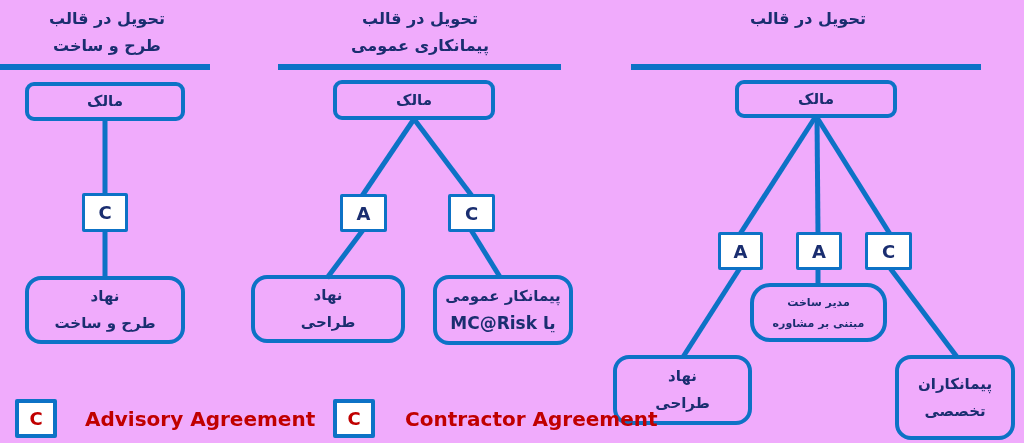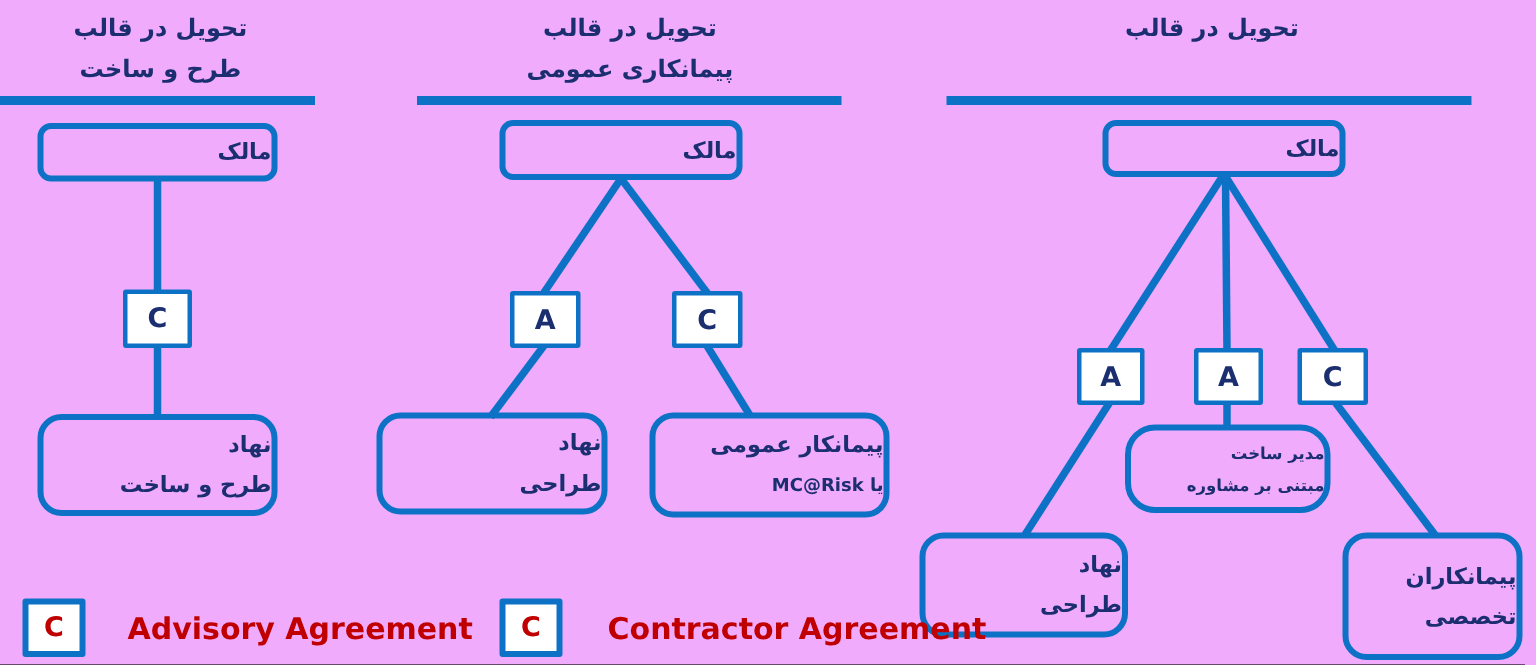--- a/index.html
+++ b/index.html
@@ -9,25 +9,25 @@
   }
   .col-title{
     position:absolute;top:5px;color:#1a2e70;font-weight:bold;font-size:16px;
     line-height:27px;text-align:center;direction:rtl;white-space:nowrap;
   }
   .rule{position:absolute;top:64px;height:6px;background:#0d72c6;}
   svg.connectors{position:absolute;left:0;top:0;}
   .node{
     position:absolute;border:4px solid #0d72c6;border-radius:12px;background:transparent;
     color:#1a2e70;font-weight:bold;font-size:15px;line-height:27px;
-    display:flex;flex-direction:column;align-items:flex-start;justify-content:center;
+    display:flex;flex-direction:column;align-items:center;justify-content:center;
     text-align:center;direction:rtl;box-sizing:border-box;
   }
   .node.small{font-size:11px;line-height:21px;border-radius:10px;}
-  .node .latin{direction:rtl;unicode-bidi:plaintext;font-size:12px;}
+  .node .latin{direction:rtl;unicode-bidi:plaintext;font-size:17px;}
   .agree{
     position:absolute;background:#ffffff;border:3px solid #0d72c6;border-radius:2px;
     color:#1a2e70;font-weight:bold;font-size:18px;
     display:flex;align-items:center;justify-content:center;box-sizing:border-box;
   }
   .legend-symbol{
     position:absolute;background:#ffffff;border:4px solid #0d72c6;border-radius:2px;
     color:#c00000;font-weight:bold;font-size:18px;
     display:flex;align-items:center;justify-content:center;box-sizing:border-box;
   }
@@ -93,21 +93,21 @@
   <div class="agree" style="left:340px;top:194px;width:47px;height:38px;">
     <span>A</span>
   </div>
   <div class="agree" style="left:448px;top:194px;width:47px;height:38px;">
     <span>C</span>
   </div>
   <div class="node" style="left:251px;top:275px;width:154px;height:68px;border-radius:16px;">
     <div>نهاد</div>
     <div>طراحی</div>
   </div>
-  <div class="node" style="left:433px;top:275px;width:160px;height:70px;border-radius:16px;">
+  <div class="node" style="left:433px;top:275px;width:140px;height:70px;border-radius:16px;">
     <div>پیمانکار عمومی</div>
     <div class="latin">یا MC@Risk</div>
   </div>
 
   <div class="node" style="left:735px;top:80px;width:162px;height:38px;border-radius:9px;">
     <div>مالک</div>
   </div>
   <div class="agree" style="left:718px;top:232px;width:45px;height:38px;">
     <span>A</span>
   </div>

